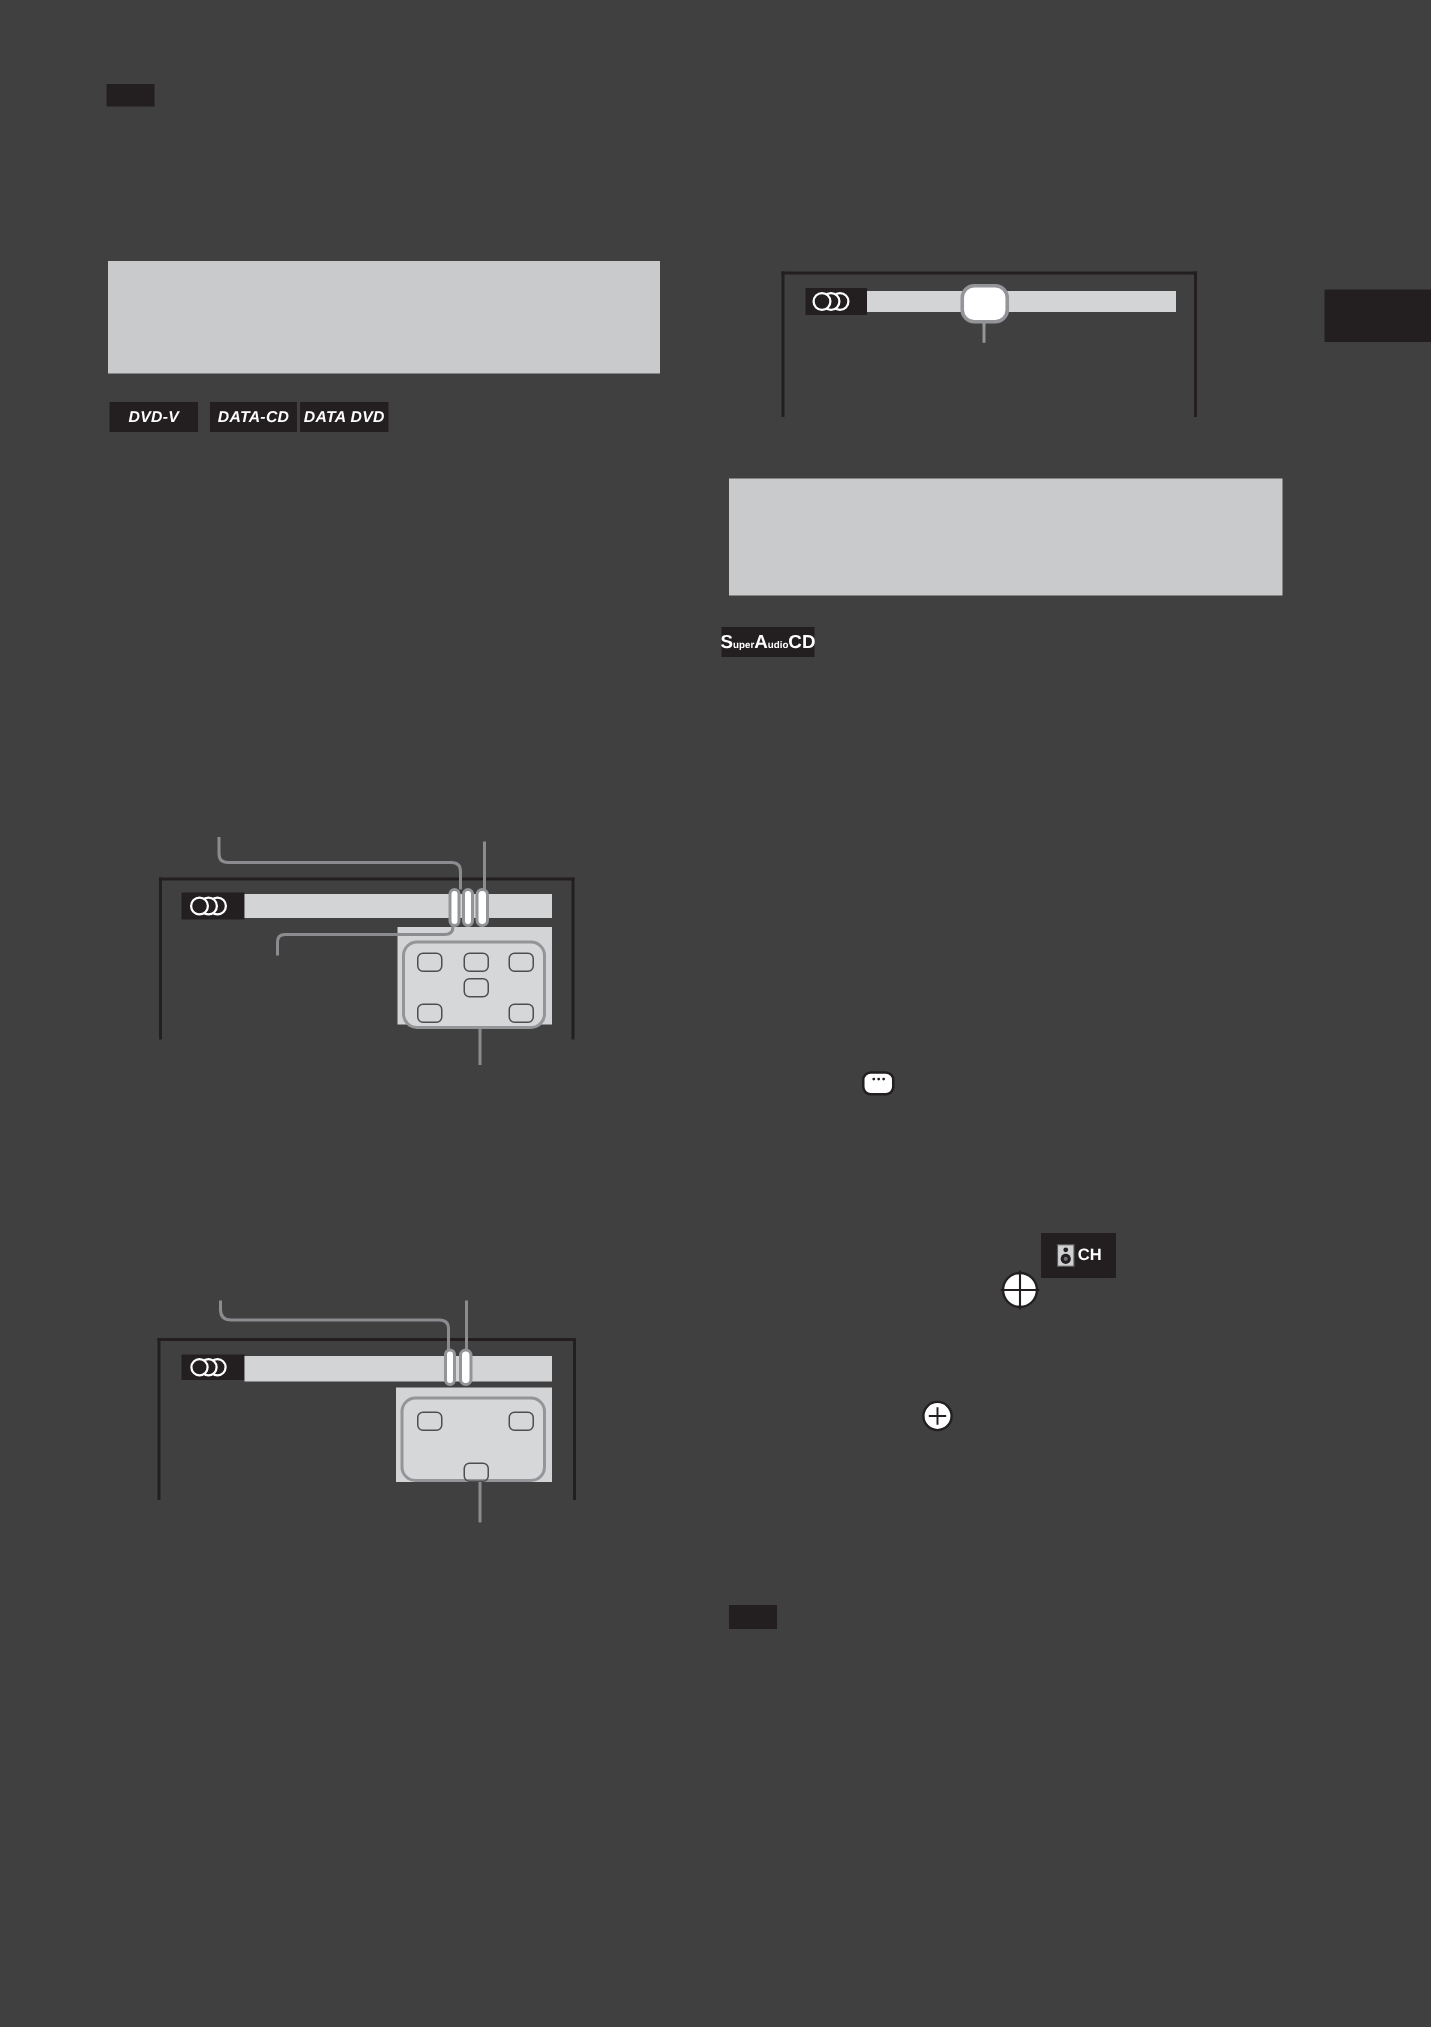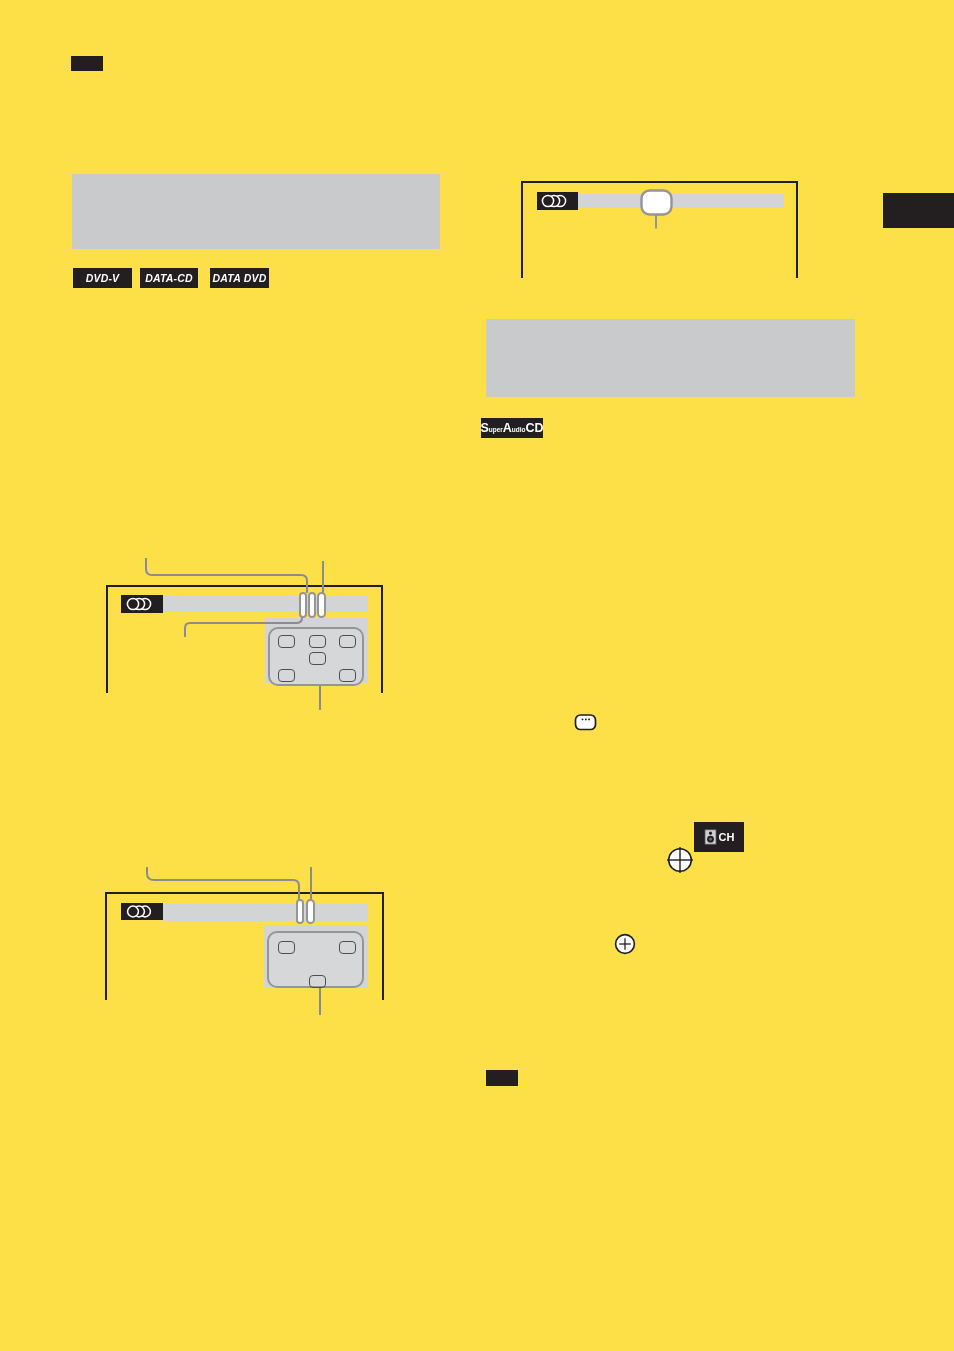--- a/index.html
+++ b/index.html
@@ -1,21 +1,21 @@
 <!DOCTYPE html>
 <html><head>
 <meta charset="utf-8">
 <style>
   * { box-sizing: border-box; margin: 0; padding: 0; }
   html,body { background:#ffffff; }
   body { font-family: "Liberation Sans", sans-serif; }
   .page {
     position: relative;
     width: 954px; height: 1351px;
-    background: #fde047;
+    background: #404040;
     overflow: hidden;
   }
   .abs { position: absolute; }
   .ink { background: #231f20; }
   .panel { background: #c9cacb; }
   .bar { background: #d3d4d6; }
   
   .frame {
     border-top: 2px solid #231f20;
     border-left: 2px solid #231f20;
@@ -64,21 +64,21 @@
 <body>
 
 <div class="page">
 
   <div class="abs ink" style="left:71px; top:56px; width:32px; height:15px;"></div>
 
   <div class="abs panel" style="left:72px; top:174px; width:368px; height:75px;"></div>
 
   <div class="abs disc-badge" style="left:73px; top:268px; width:59px;">DVD-V</div>
   <div class="abs disc-badge" style="left:140px; top:268px; width:58px;">DATA-CD</div>
-  <div class="abs disc-badge" style="left:210px; top:268px; width:59px;">DATA DVD</div>
+  <div class="abs disc-badge" style="left:200px; top:268px; width:59px;">DATA DVD</div>
 
   <div class="abs frame" style="left:521px; top:181px; width:277px; height:97px;">
     <div class="abs ink" style="left:14px; top:9px; width:41px; height:18px;">
       <svg width="41" height="18" viewBox="0 0 41 18">
         <circle cx="23" cy="9" r="5.6" fill="#231f20" stroke="#ffffff" stroke-width="1.5"></circle>
         <circle cx="17" cy="9" r="5.6" fill="#231f20" stroke="#ffffff" stroke-width="1.5"></circle>
         <circle cx="11" cy="9" r="5.6" fill="#231f20" stroke="#ffffff" stroke-width="1.5"></circle>
       </svg>
     </div>
     <div class="abs bar" style="left:55px; top:11px; width:206px; height:14px;"></div>

